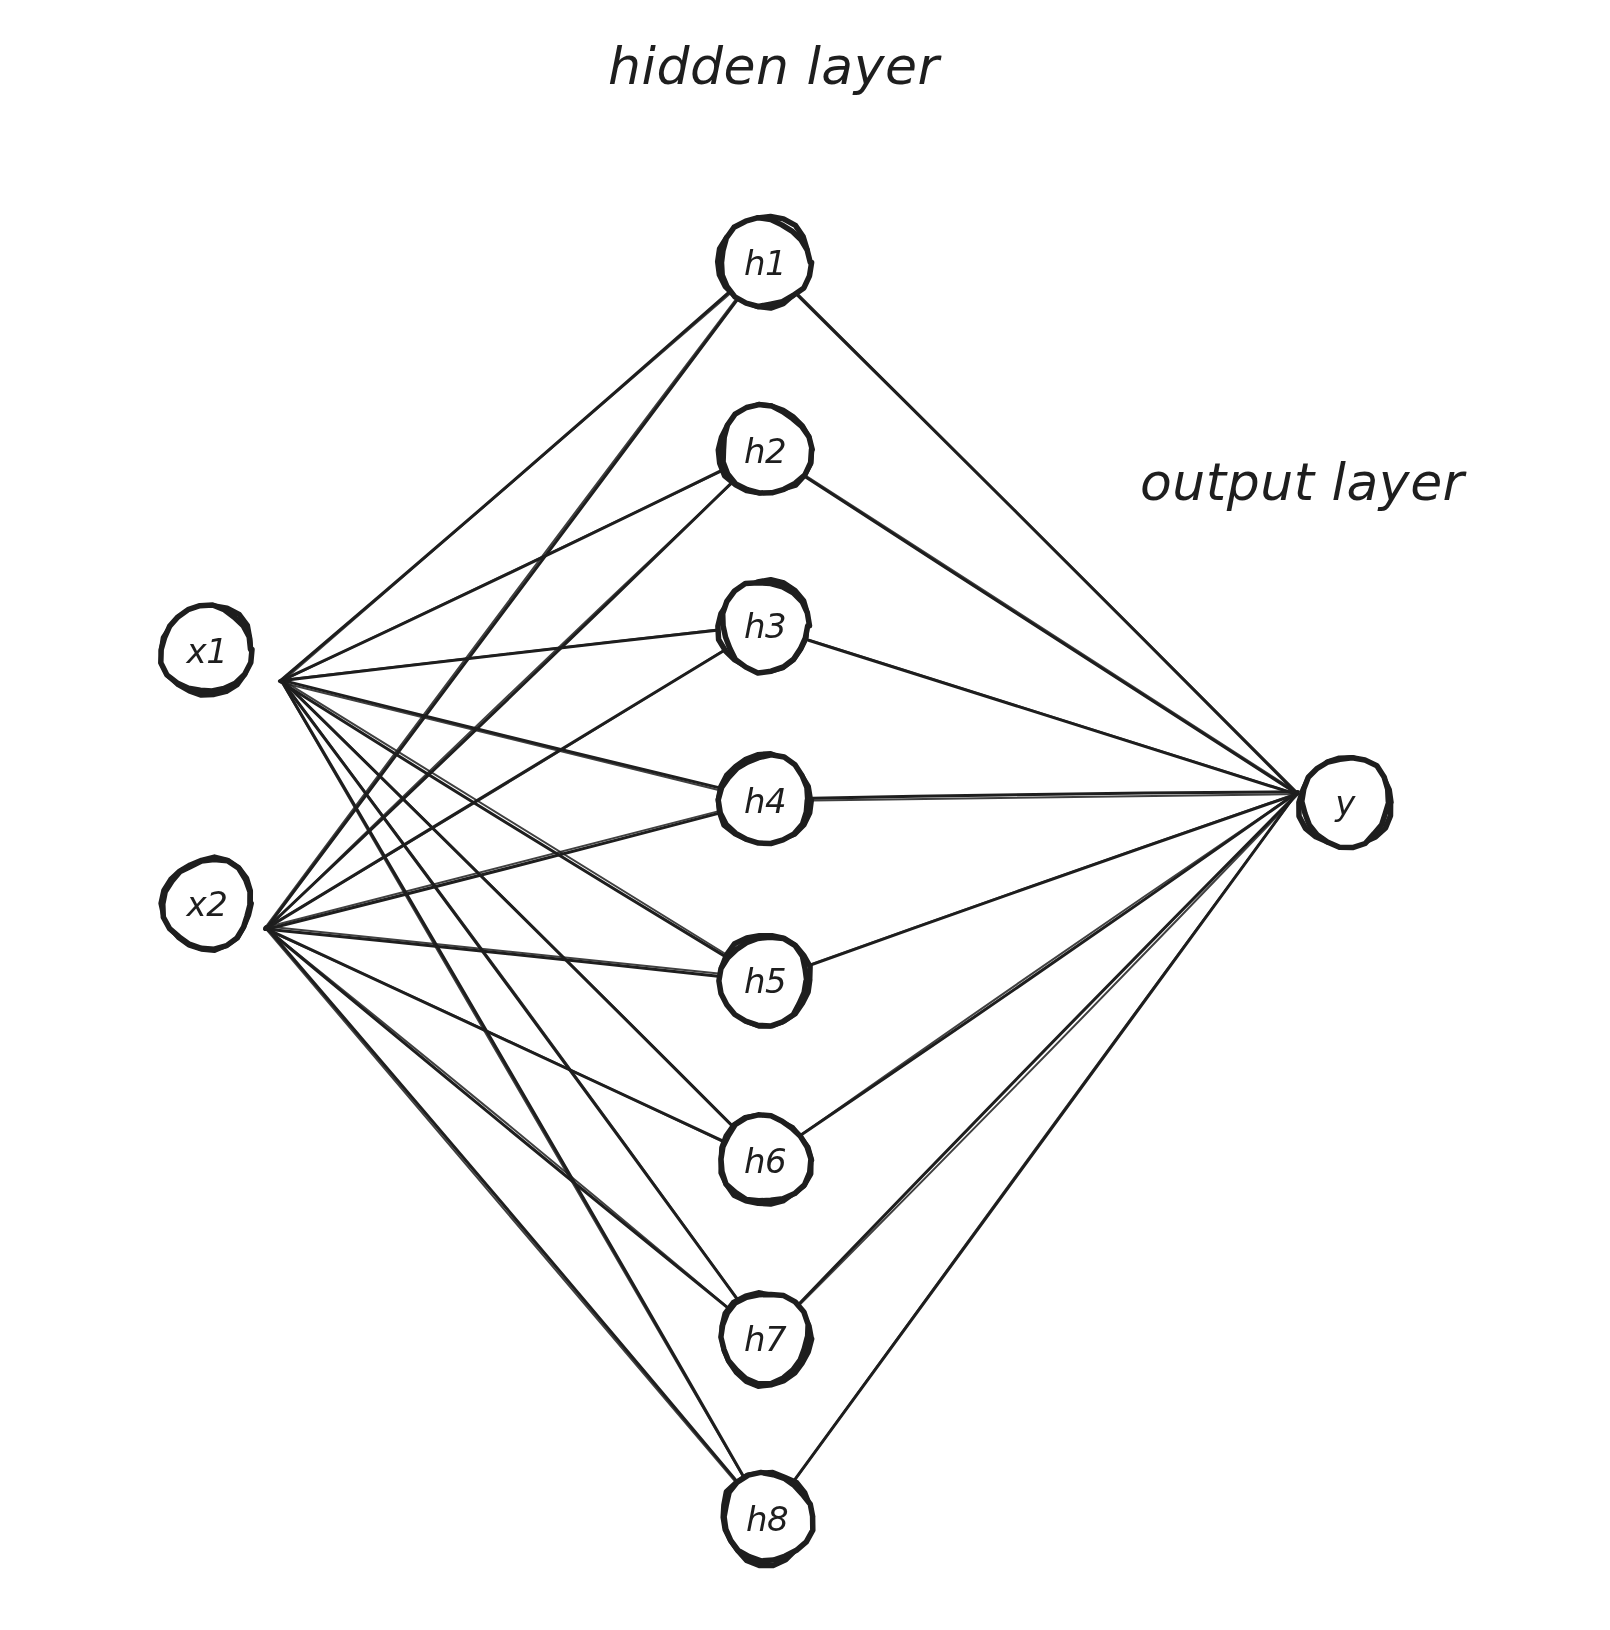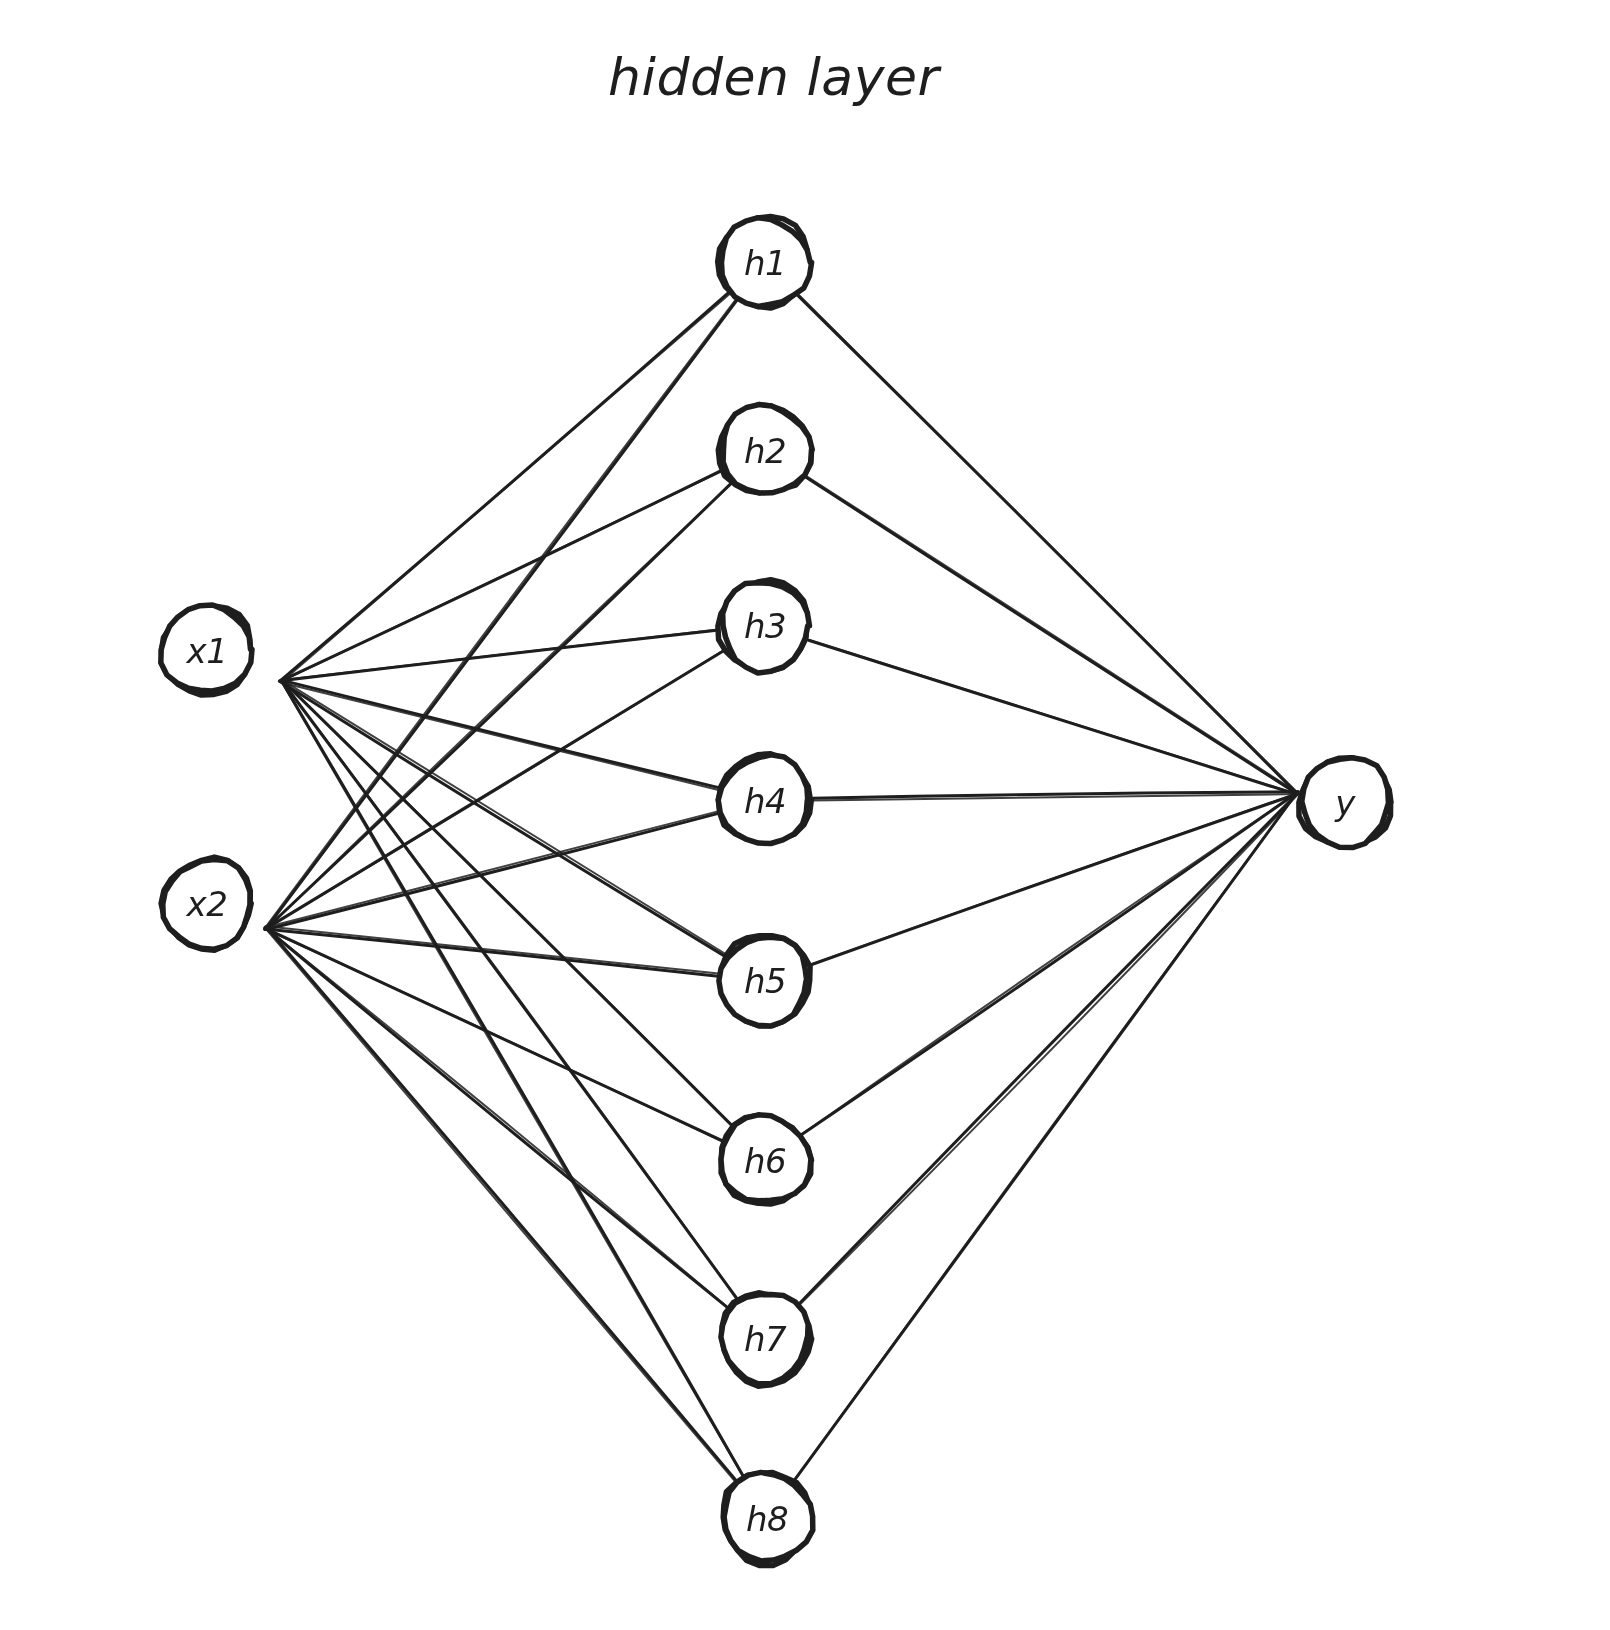--- a/index.html
+++ b/index.html
@@ -53,21 +53,21 @@
   .layer-label {
     position: absolute;
     color: #1e1e1e;
     font-family: "DejaVu Sans", sans-serif;
     font-size: 52px;
     font-style: italic;
     letter-spacing: 0.5px;
     white-space: nowrap;
     user-select: none;
   }
-  #label-hidden { left: 608px; top: 36px; margin-top: 11px; }
+  #label-hidden { left: 608px; top: 36px; }
   #label-input  { left: 68px;  top: 396px; }
   #label-output { left: 1140px; top: 452px; }
 </style>
 </head>
 <body>
 
 <div id="diagram-root">
 
   <svg id="nn-svg" viewBox="0 0 1610 1630">
     <g id="edges-input-hidden">
@@ -236,14 +236,15 @@
           <path d="M 1390.6 802.4 L 1390.5 815.6 L 1385.5 828.0 L 1375.5 836.9 L 1363.9 842.3 L 1351.6 843.6 L 1339.6 844.5 L 1327.7 841.9 L 1315.8 836.8 L 1305.4 828.3 L 1299.0 816.1 L 1298.9 802.4 L 1303.0 789.9 L 1308.4 778.5 L 1318.0 770.5 L 1327.3 762.1 L 1339.3 758.2 L 1352.1 757.7 L 1364.3 761.7 L 1375.0 768.5 L 1383.6 778.0 L 1389.2 789.6 L 1391.0 802.4 Z" class="node-circle" stroke="#1e1e1e" stroke-width="5.2" fill="#ffffff"></path>
           <path d="M 1389.0 801.4 L 1385.4 813.0 L 1381.8 824.4 L 1374.0 833.7 L 1365.2 843.5 L 1352.6 847.6 L 1339.4 847.3 L 1327.4 842.0 L 1317.1 834.7 L 1309.3 825.0 L 1305.0 813.4 L 1301.8 801.4 L 1303.8 789.0 L 1308.3 777.2 L 1317.3 768.3 L 1328.0 762.0 L 1339.9 759.4 L 1352.2 757.7 L 1364.9 760.0 L 1376.9 765.7 L 1384.1 776.9 L 1387.7 789.1 L 1388.3 801.4 Z" class="node-circle" stroke="#1e1e1e" stroke-width="3.4" fill="none"></path>
           <text x="1345" y="803" class="node-label">y</text>
         </g>
       </g>
   </svg>
 
 
   <div class="layer-label" id="label-hidden">hidden layer</div>
 
+  <div class="layer-label" id="label-output">output layer</div>
 
 </div>
 
 </body></html>

